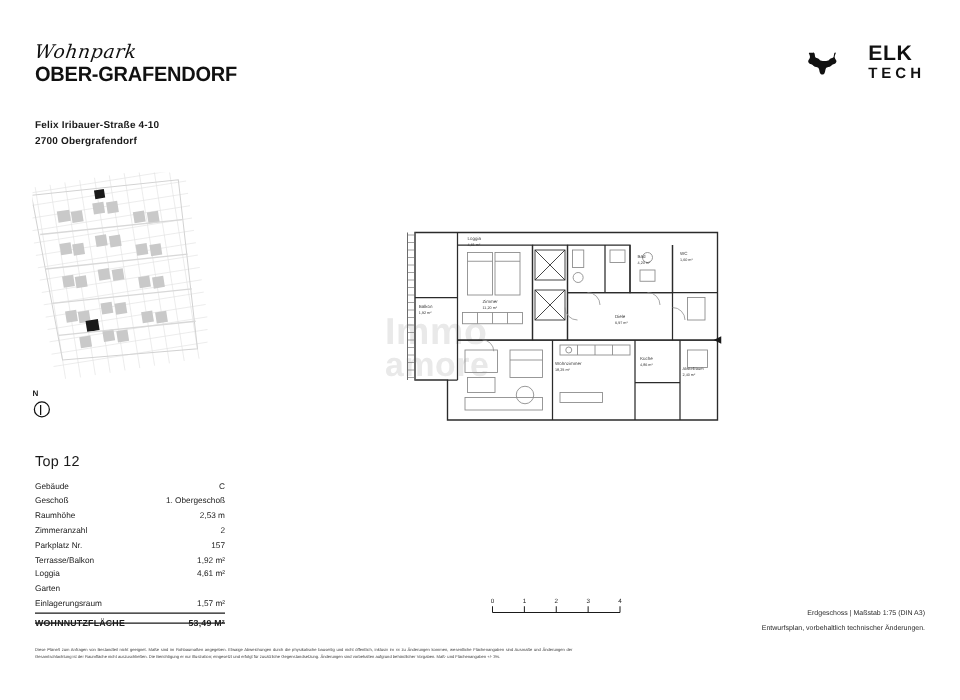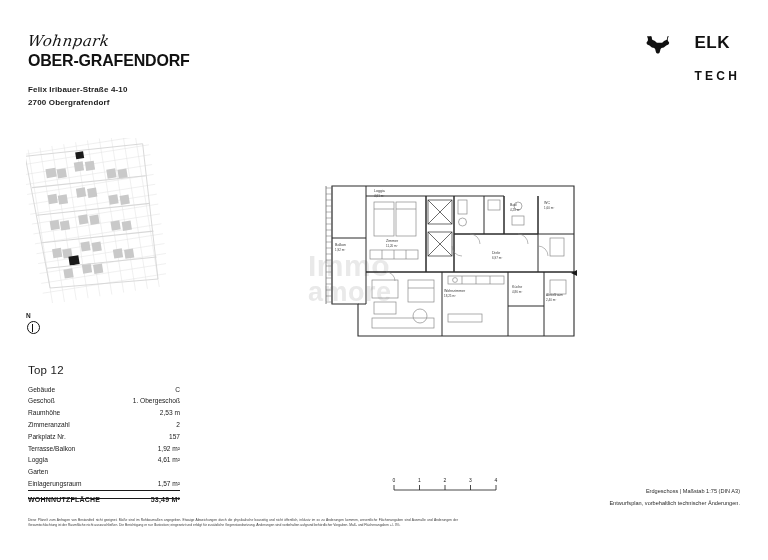--- a/index.html
+++ b/index.html
@@ -41,55 +41,55 @@
     font-weight: bold;
     font-size: 16.5px;
     letter-spacing: -0.2px;
     color: #111;
     transform: scaleX(0.97);
     transform-origin: left center;
   }
   .addr {
     position: absolute;
     left: 28px;
-    top: 84px;
+    top: 94px;
     font-size: 8px;
     font-weight: bold;
     line-height: 12.5px;
     letter-spacing: 0.15px;
     color: #1a1a1a;
   }
 
   .logo {
     position: absolute;
     right: 28px;
     top: 34px;
     display: flex;
-    align-items: flex-start;
+    align-items: flex-end;
     gap: 23px;
   }
   .logo-moose {
     width: 26px;
     height: 24px;
   }
   .logo-text {
     line-height: 1;
   }
   .logo-elk {
     font-weight: bold;
     font-size: 17px;
     letter-spacing: 0.5px;
     color: #111;
   }
   .logo-tech {
     font-weight: bold;
     font-size: 12px;
     letter-spacing: 3.2px;
     color: #111;
-    margin-top: 19px;
+    margin-top: 1px;
   }
 
   
   .siteplan {
     position: absolute;
     left: 26px;
     top: 138px;
     width: 140px;
     height: 165px;
   }

